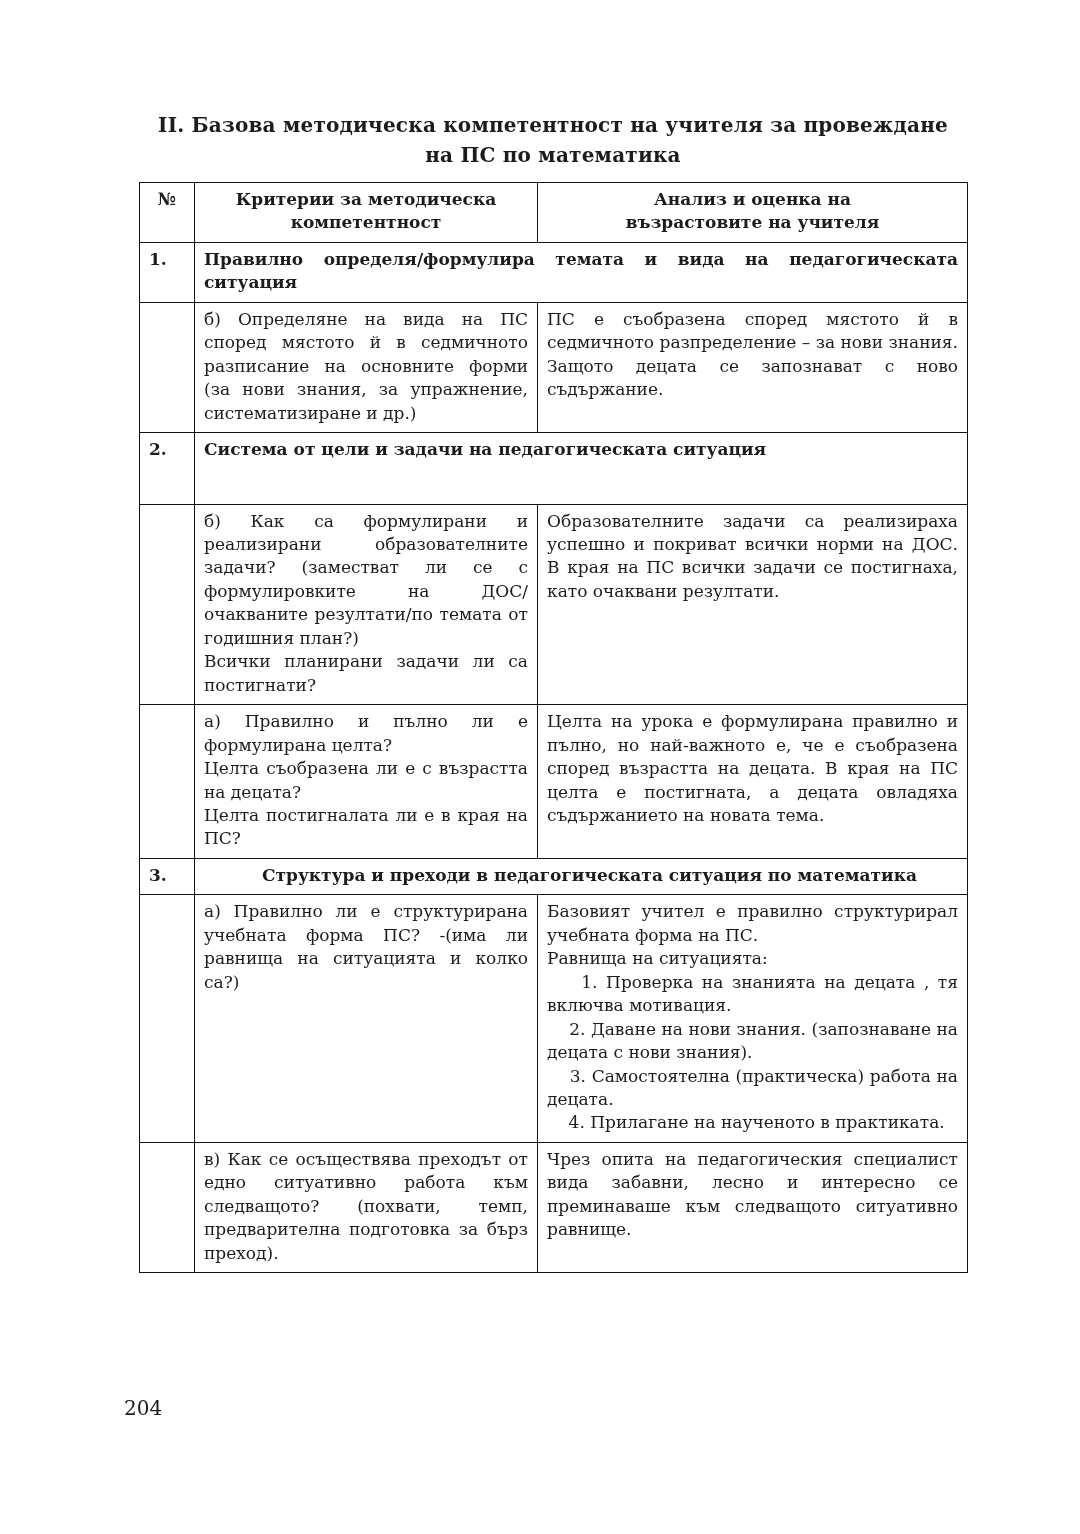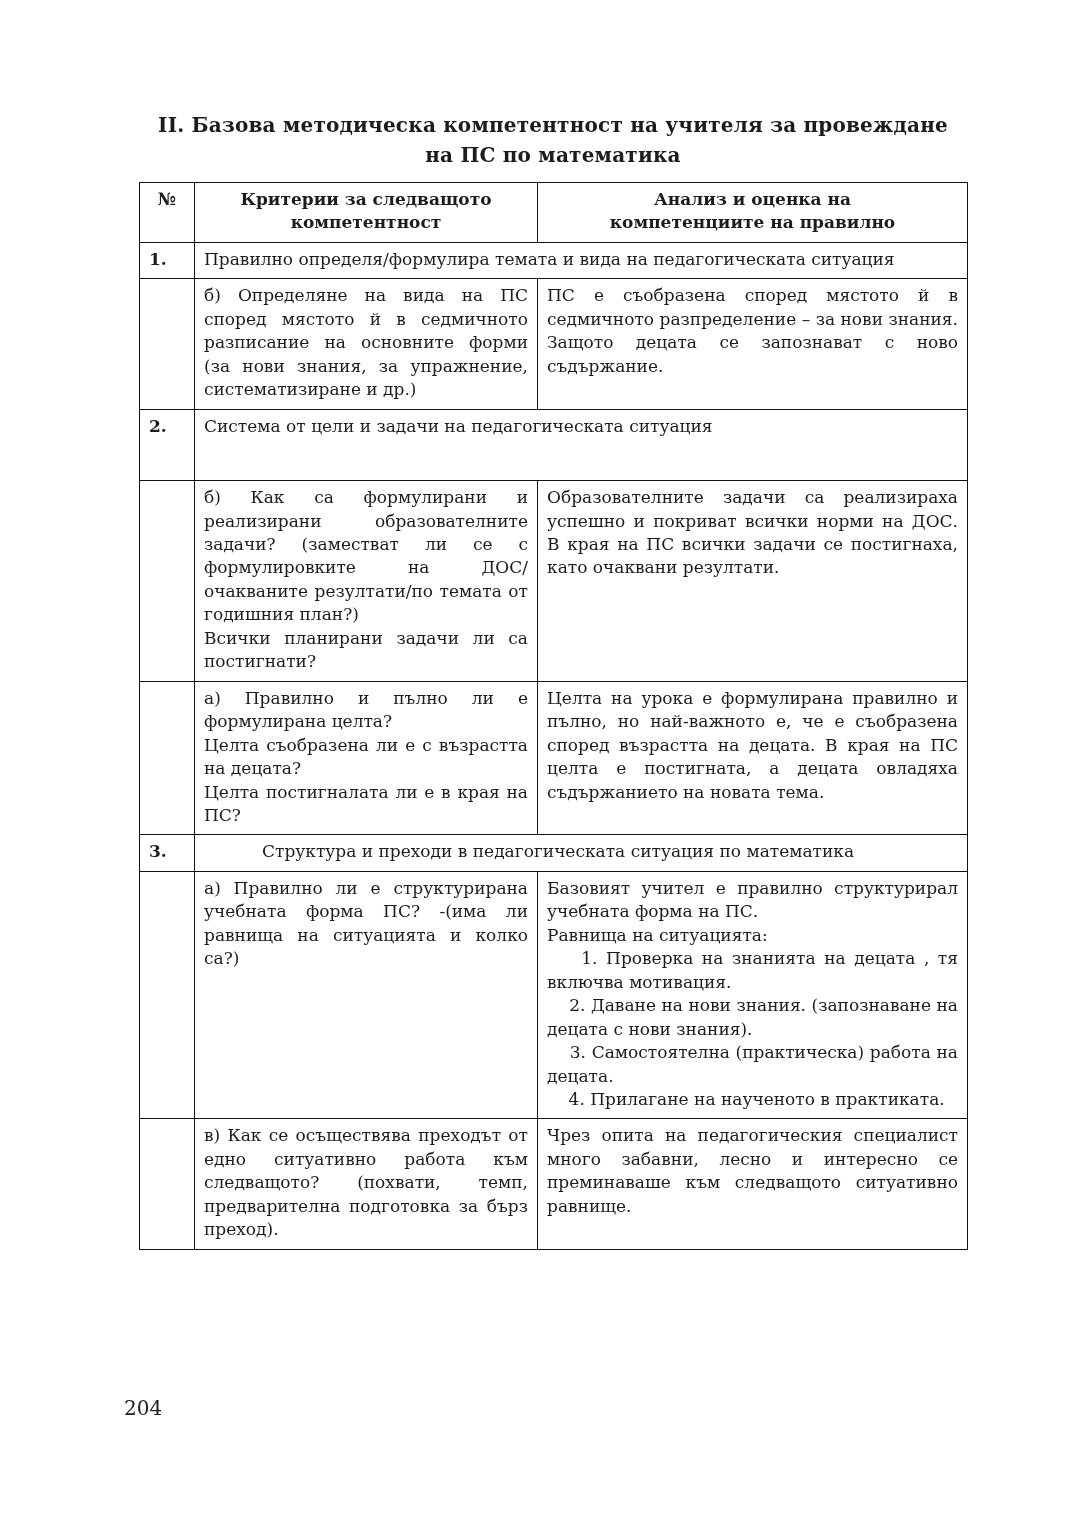--- a/index.html
+++ b/index.html
@@ -55,21 +55,21 @@
     white-space: pre-line;
     padding-top: 7px;
     padding-bottom: 7px;
   }
   td.num-cell {
     font-weight: bold;
     text-align: left;
     font-size: 18px;
   }
   td.section-cell {
-    font-weight: normal;
+    font-weight: bold;
     text-align: justify;
   }
   td.section-cell.tall { padding-bottom: 42px; }
   td.section-cell.indent { text-indent: 58px; }
   td.body-cell {
     text-align: justify;
     white-space: pre-line;
   }
   .page-num {
     position: absolute;
@@ -89,24 +89,24 @@
 
     <table class="competency">
       <colgroup>
         <col class="c-num">
           <col class="c-crit">
           <col class="c-anal">
       </colgroup>
       <thead>
         <tr>
           <th class="head-cell">№</th>
-          <th class="head-cell">Критерии за следващото
+          <th class="head-cell">Критерии за методическа
 компетентност</th>
           <th class="head-cell">Анализ и оценка на
-компетенциите на правилно</th>
+възрастовите на учителя</th>
         </tr>
       </thead>
       <tbody>
         <tr>
           <td class="num-cell">1.</td>
           <td class="section-cell" colspan="2">Правилно определя/формулира темата и вида на педагогическата ситуация</td>
         </tr>
         <tr>
           <td class="num-cell"></td>
           <td class="body-cell">б) Определяне на вида на ПС според мястото й в седмичното разписание на основните форми (за нови знания, за упражнение, систематизиране и др.)</td>
@@ -139,20 +139,20 @@
           <td class="body-cell">Базовият учител е правилно структурирал учебната форма на ПС.
 Равнища на ситуацията:
 &nbsp;&nbsp;&nbsp;&nbsp;1. Проверка на знанията на децата , тя включва мотивация.
 &nbsp;&nbsp;&nbsp;&nbsp;2. Даване на нови знания. (запознаване на децата с нови знания).
 &nbsp;&nbsp;&nbsp;&nbsp;3. Самостоятелна (практическа) работа на децата.
 &nbsp;&nbsp;&nbsp;&nbsp;4. Прилагане на наученото в практиката.</td>
         </tr>
         <tr>
           <td class="num-cell"></td>
           <td class="body-cell">в) Как се осъществява преходът от едно ситуативно работа към следващото? (похвати, темп, предварителна подготовка за бърз преход).</td>
-          <td class="body-cell">Чрез опита на педагогическия специалист много забавни, лесно и интересно се преминаваше към следващото ситуативно равнище.</td>
+          <td class="body-cell">Чрез опита на педагогическия специалист вида забавни, лесно и интересно се преминаваше към следващото ситуативно равнище.</td>
         </tr>
       </tbody>
     </table>
   </div>
 
   <div class="page-num">204</div>
 </div>
 
 </body></html>

